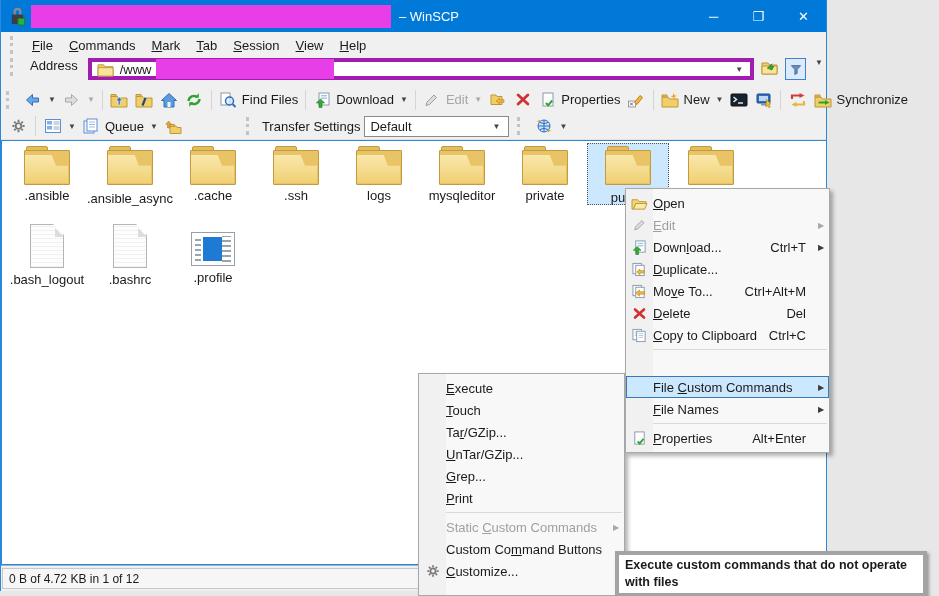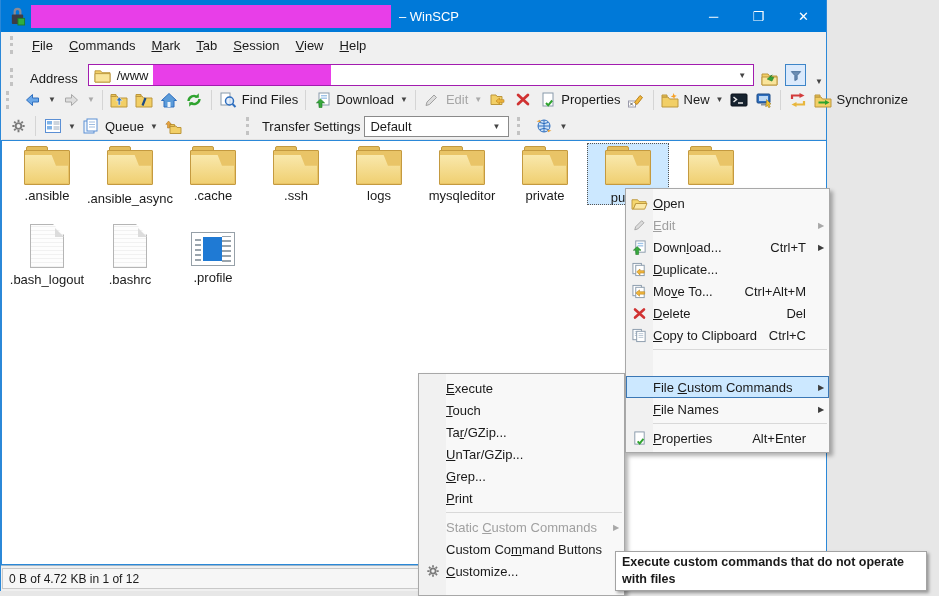--- a/index.html
+++ b/index.html
@@ -15,24 +15,24 @@
   .wtitle{color:#fff;font-size:13px;margin-left:8px;white-space:nowrap;}
   .wbtns{margin-left:auto;display:flex;height:32px;}
   .wbtn{width:45px;height:32px;display:flex;align-items:center;justify-content:center;color:#fff;font-size:13px;}
   
   .menubar{position:absolute;left:1px;top:32px;width:824px;height:26px;background:#f0f0f0;
            display:flex;align-items:center;padding-left:8px;box-sizing:border-box;}
   .grip{width:5px;height:18px;border-left:3px dotted #c3c3c3;margin-right:6px;flex:0 0 auto;}
   .mb-item{padding:3px 8px;white-space:nowrap;}
   .mb-item u,.mrow u,.flabel u{text-decoration:underline;}
   
-  .addrbar{position:absolute;left:1px;top:58px;width:824px;height:28px;display:flex;align-items:flex-end;
+  .addrbar{position:absolute;left:1px;top:58px;width:824px;height:28px;display:flex;align-items:flex-start;
            padding-left:8px;box-sizing:border-box;gap:6px;}
   .addr-label{margin-right:4px;}
-  .addr-field{width:700px;height:22px;background:#fff;border:1px solid #a21caf;display:flex;
+  .addr-field{width:700px;height:22px;background:#fff;border:4px solid #a21caf;display:flex;
               align-items:center;padding:5px 4px;box-sizing:border-box;position:relative;gap:5px;}
   .redact-addr{width:178px;height:20px;background:var(--redaction,#e83ee8);}
   .dd{font-size:8px;color:#444;padding:0 3px;}
   .dd.dim{color:#aaa;}
   .filterbox{width:22px;height:22px;border:1px solid #3d85c8;background:#dbeafc;display:flex;
              align-items:center;justify-content:center;box-sizing:border-box;}
   
   .tbar{position:absolute;left:1px;width:824px;height:27px;display:flex;align-items:center;
         padding-left:4px;box-sizing:border-box;}
   #tb1{top:86px;} #tb2{top:113px;border-bottom:1px solid #e2e2e2;}
@@ -74,21 +74,21 @@
   .mrow{position:relative;height:22px;display:flex;align-items:center;font-size:13px;}
   .mrow .mico{width:27px;height:22px;display:flex;align-items:center;justify-content:center;flex:0 0 auto;}
   .mrow .mlabel{flex:1;white-space:nowrap;}
   .mrow .mshort{margin-right:12px;white-space:nowrap;}
   .mrow .marrow{width:11px;font-size:8px;color:#3c3c3c;}
   .mrow.dis .mlabel,.mrow.dis .mshort{color:#a0a0a0;}
   .mrow.dis .marrow{color:#a8a8a8;}
   .mrow.hl{background:var(--selection,#cce8ff);box-shadow:inset 0 0 0 1px #3a77b5;margin-top:26px;}
   .msep{height:1px;background:#d9d9d9;margin:3px 2px;}
   
-  #tooltip{position:absolute;left:615px;top:551px;width:312px;background:#fff;border:1px solid #a3a3a3;
+  #tooltip{position:absolute;left:615px;top:551px;width:312px;background:#fff;border:4px solid #a3a3a3;
            box-shadow:2px 2px 3px rgba(0,0,0,.35);padding:2px 6px;font-weight:bold;font-size:12.5px;
            line-height:17px;z-index:70;box-sizing:border-box;}
   .statusbar{position:absolute;left:0;top:565px;width:825px;height:25px;background:#f0f0f0;
              border-top:1px solid #9ab6cc;display:flex;align-items:center;}
   .statuscell{width:418px;height:21px;margin-left:1px;background:#f6f6f6;border:1px solid #c8c8c8;
               display:flex;align-items:center;padding-left:6px;font-size:12px;box-sizing:border-box;}
   svg{display:block;}
 </style>
 </head>
 <body>

